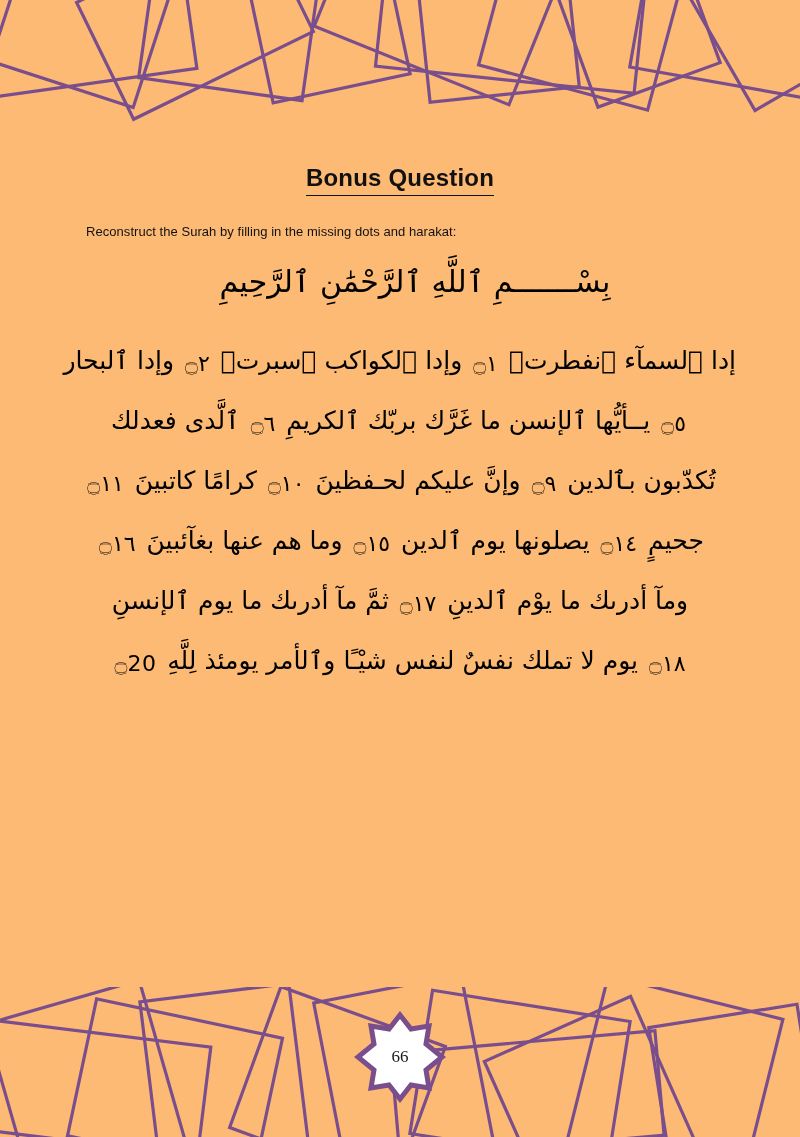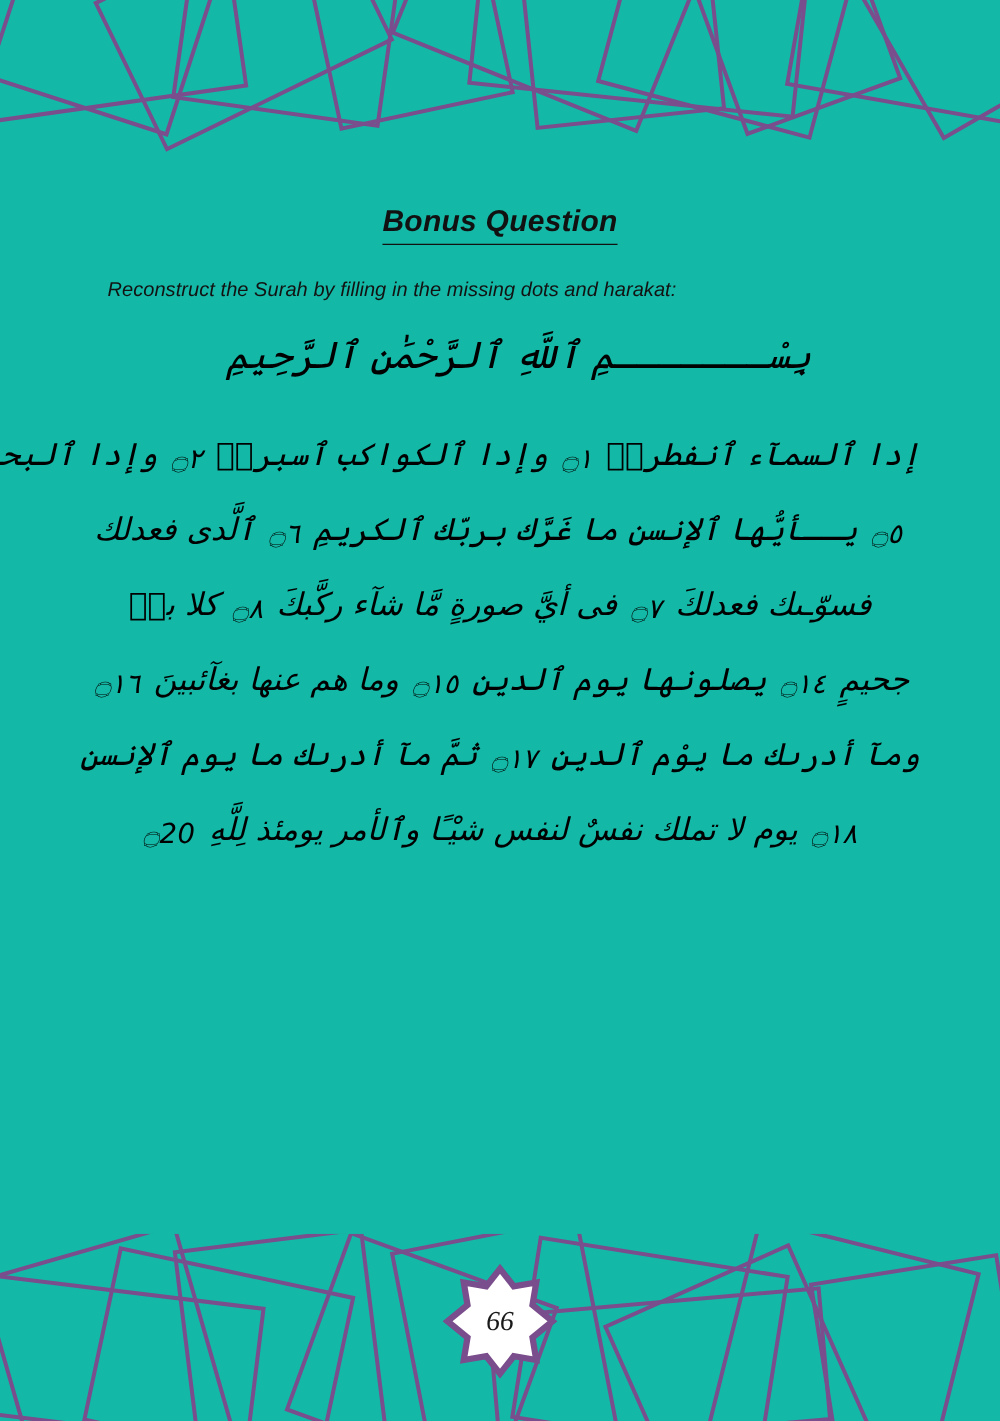--- a/index.html
+++ b/index.html
@@ -4,24 +4,23 @@
 <style>
   html, body {
     margin: 0;
     padding: 0;
     background: #ffffff;
   }
   .page {
     position: relative;
     width: 800px;
     height: 1137px;
-    background: #14b8a6;
+    background: #fdba74;
     overflow: hidden;
     font-family: "Liberation Sans", sans-serif;
-    font-style: italic;
   }
 
   
   .border-band {
     position: absolute;
     left: 0;
     width: 800px;
     overflow: hidden;
     pointer-events: none;
   }
@@ -47,21 +46,21 @@
     font-weight: 600;
     color: #111111;
     letter-spacing: 0.2px;
     border-bottom: 1.6px solid #111111;
     padding-bottom: 2px;
     line-height: 1.2;
   }
 
   .instruction {
     margin: 28px 0 0 86px;
-    font-size: 16px;
+    font-size: 13px;
     color: #121212;
     letter-spacing: 0.05px;
   }
 
   .basmala-wrap {
     text-align: center;
     margin-top: 26px;
     height: 52px;
     margin-left: 30px;
   }
@@ -111,21 +110,21 @@
   .page-badge svg { display: block; }
   .page-num {
     position: absolute;
     top: 0; left: 0;
     width: 92px;
     height: 92px;
     display: flex;
     align-items: center;
     justify-content: center;
     font-family: "Liberation Serif", serif;
-    font-size: 22px;
+    font-size: 17px;
     color: #1a1a1a;
   }
 </style>
 </head>
 <body>
 
 <div class="page">
 
   <div class="border-band top">
     <svg width="800" height="150" viewBox="0 0 800 150">
@@ -154,21 +153,21 @@
 
     <div class="instruction">Reconstruct the Surah by filling in the missing dots and harakat:</div>
 
     <div class="basmala-wrap">
       <span class="basmala">بِسْـــــــمِ ٱللَّهِ ٱلرَّحْمَٰنِ ٱلرَّحِيمِ</span>
     </div>
 
     <div class="surah" id="surah-body">
         <div class="ayah-line"><span>إدا ٱلسمآء ٱنفطرتۡ</span> <span class="vmark">۝١</span> <span>وإدا ٱلكواكب ٱسبرتۡ</span> <span class="vmark">۝٢</span> <span>وإدا ٱلبحار</span> </div>
         <div class="ayah-line"><span class="vmark">۝٥</span> <span>يــأيُّها ٱلإنسن ما غَرَّك بربّك ٱلكريمِ</span> <span class="vmark">۝٦</span> <span>ٱلَّدى فعدلك</span> </div>
-        <div class="ayah-line"><span>فسوّـىك فعدلكَ</span> <span class="vmark">۝٧</span> <span>فى أيَّ صورةٍ مَّا شآء ركَّبكَ</span> <span class="vmark">۝٨</span> <span>كلا بلۡ</span> </div>
+        <div class="ayah-line"><span>تُكدّبون بٱلدين</span> <span class="vmark">۝٩</span> <span>وإنَّ عليكم لحـفظينَ</span> <span class="vmark">۝١٠</span> <span>كرامًا كاتبينَ</span> <span class="vmark">۝١١</span> </div>
         <div class="ayah-line"><span>جحيمٍ</span> <span class="vmark">۝١٤</span> <span>يصلونها يوم ٱلدين</span> <span class="vmark">۝١٥</span> <span>وما هم عنها بغآئبينَ</span> <span class="vmark">۝١٦</span> </div>
         <div class="ayah-line"><span>ومآ أدرىك ما يوْم ٱلدينِ</span> <span class="vmark">۝١٧</span> <span>ثمَّ مآ أدرىك ما يوم ٱلإنسنِ</span> </div>
         <div class="ayah-line last"><span class="vmark">۝١٨</span> <span>يوم لا تملك نفسٌ لنفس شيْـًا وٱلأمر يومئذ لِلَّهِ</span> <span class="vmark">۝20</span> </div>
       </div>
 
   </div>
 
   <div class="border-band bottom">
     <svg width="800" height="150" viewBox="0 0 800 150">
       <g id="bottom-shapes" fill="none" stroke="#7A4E8C" stroke-width="3.2">

